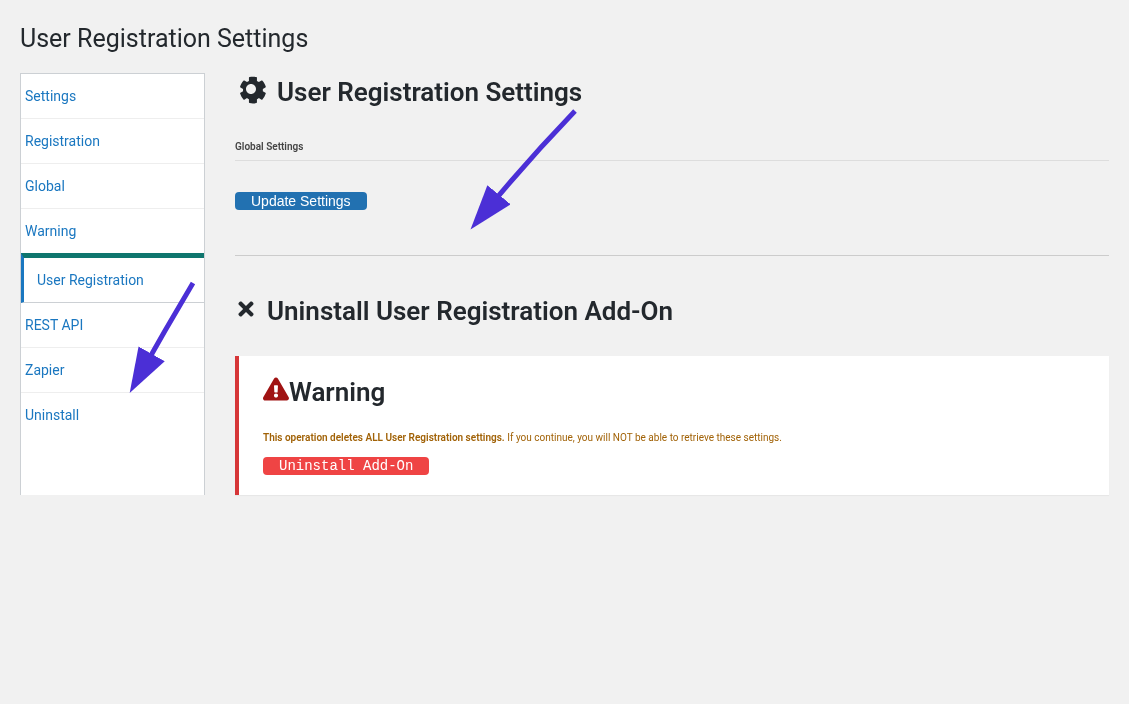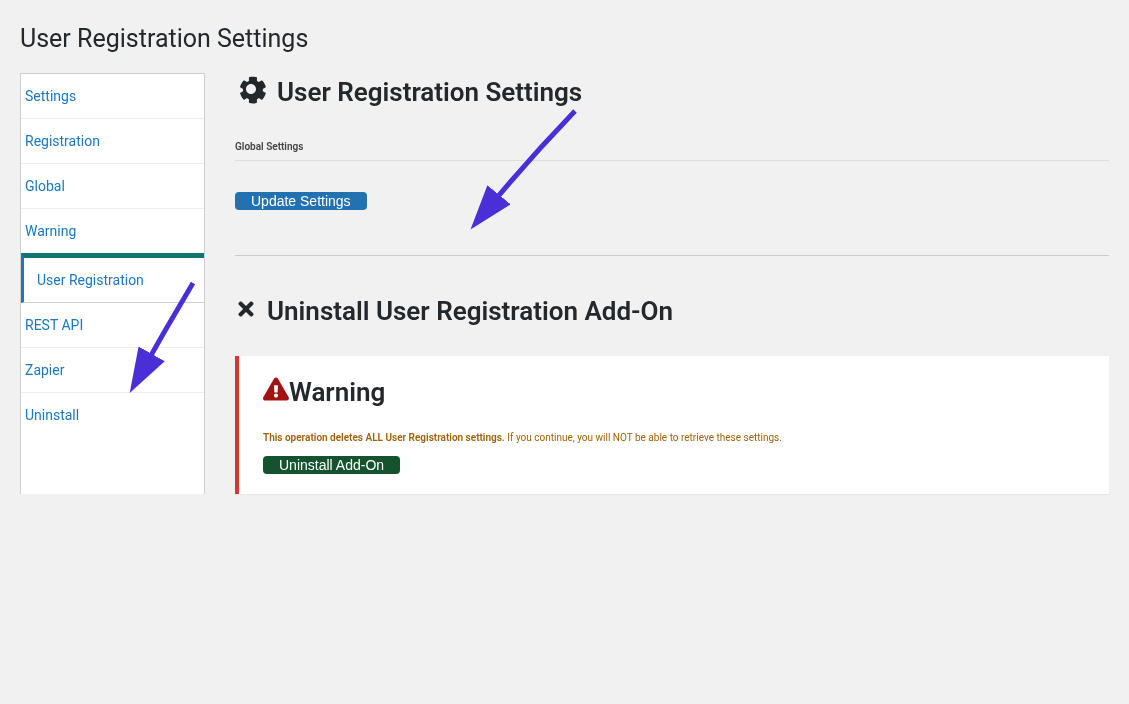--- a/index.html
+++ b/index.html
@@ -108,21 +108,21 @@
     }
     .btn {
       display: inline-block;
       padding: 1px 16px;
       font-size: 14px;
       border-radius: 4px;
       cursor: pointer;
       border: none;
     }
     .btn-primary { background: #2271b1; color: #fff; }
-    .btn-danger { background: #14532d; color: #fff; }
+    .btn-danger { background: #ef4444; color: #fff; font-family: Liberation Mono, monospace; }
     .divider-main {
       border: none;
       border-top: 1px solid #ccc;
       margin: 45px 0 40px 0;
     }
     .warning-box {
       border-left: 4px solid #d63638;
       background: #fff;
       padding: 20px 24px;
       box-shadow: 0 1px 1px rgba(0,0,0,0.04);

